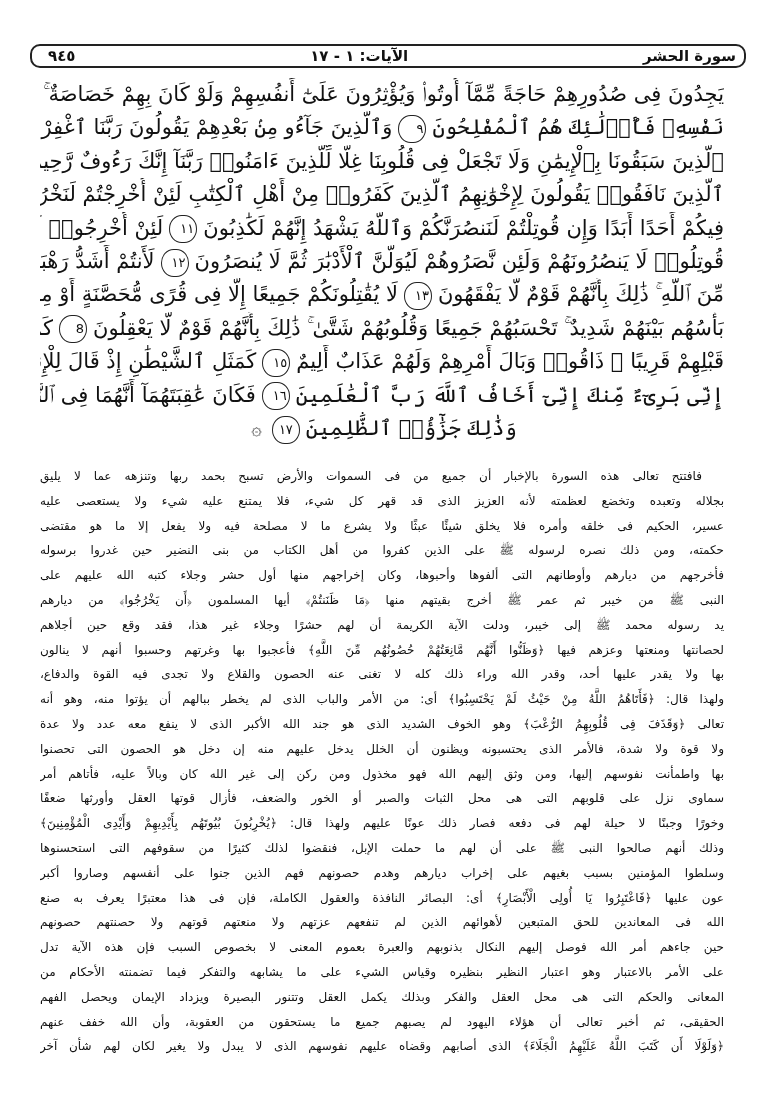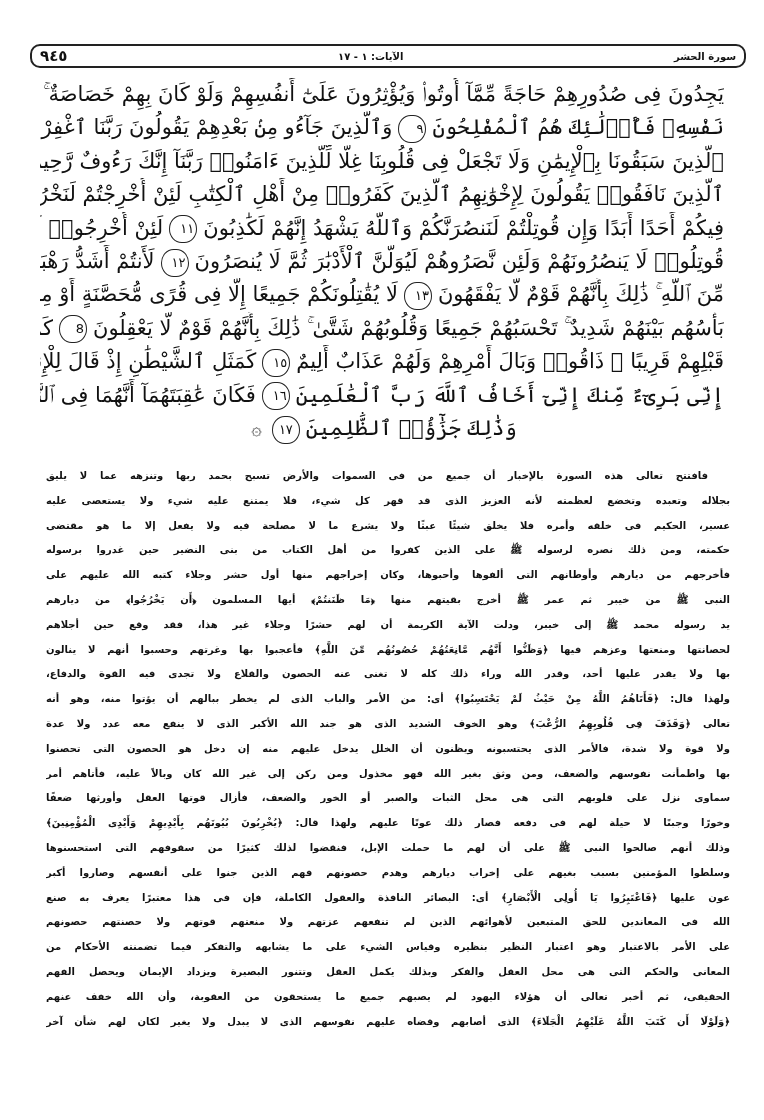--- a/index.html
+++ b/index.html
@@ -6,39 +6,39 @@
   body { width: 764px; height: 1120px; position: relative; overflow: hidden; color: #111; font-family: "DejaVu Sans", sans-serif; }
   .page { position: absolute; left: 0; top: 0; width: 764px; height: 1120px; }
   .header {
     position: absolute; left: 30px; top: 44px; width: 716px; height: 24px;
     border-top: 2px solid #222; border-bottom: 2px solid #222;
     border-left: 2px solid #222; border-right: 2px solid #222;
     border-radius: 10px;
     display: flex; align-items: center; justify-content: space-between;
     direction: rtl; box-sizing: border-box; padding: 0 8px;
   }
-  .header span { font-size: 10px; font-weight: bold; font-family: "DejaVu Sans", sans-serif; white-space: nowrap; }
-  .header .page-num { font-size: 15px; }
+  .header span { font-size: 15px; font-weight: bold; font-family: "DejaVu Sans", sans-serif; white-space: nowrap; }
+  .header .page-num { font-size: 15px; margin-left: 8px; }
   .quran {
     position: absolute; left: 40px; top: 78px; width: 684px;
     direction: rtl; text-align: justify; text-align-last: justify;
     font-family: "DejaVu Serif", serif; font-size: 21px; line-height: 33.4px;
   }
   .quran .line { display: block; white-space: nowrap; overflow: hidden; text-align: justify; text-align-last: justify; }
   .quran .line.center { text-align: center; text-align-last: center; }
   .ayah-mark {
     display: inline-block; min-width: 22px; height: 26px; line-height: 26px;
     border: 1.5px solid #222; border-radius: 45% 45% 45% 45% / 50% 50% 50% 50%;
     text-align: center; font-size: 13px; font-family: "DejaVu Sans", sans-serif;
     vertical-align: middle; margin: 0 6px; padding: 0 2px;
   }
   .end-ornament { font-size: 18px; margin: 0 4px; }
   .tafsir {
-    position: absolute; left: 46px; top: 464px; width: 684px;
-    direction: rtl; font-family: "DejaVu Sans", sans-serif; font-size: 10px; line-height: 24.8px; font-weight: bold;
+    position: absolute; left: 40px; top: 464px; width: 684px;
+    direction: rtl; font-family: "DejaVu Sans", sans-serif; font-size: 12px; line-height: 24.8px;
   }
   .tafsir .line { display: block; white-space: nowrap; overflow: hidden; text-align: justify; text-align-last: justify; }
   .tafsir .line.first { padding-right: 22px; }
   .tafsir .line.last { text-align-last: justify; }
 </style>
 </head>
 <body>
 
 <div class="page">
 
@@ -68,26 +68,27 @@
     <span class="line">عسير، الحكيم فى خلقه وأمره فلا يخلق شيئًا عبثًا ولا يشرع ما لا مصلحة فيه ولا يفعل إلا ما هو مقتضى</span>
     <span class="line">حكمته، ومن ذلك نصره لرسوله ﷺ على الذين كفروا من أهل الكتاب من بنى النضير حين غدروا برسوله</span>
     <span class="line">فأخرجهم من ديارهم وأوطانهم التى ألفوها وأحبوها، وكان إخراجهم منها أول حشر وجلاء كتبه الله عليهم على</span>
     <span class="line">النبى ﷺ من خيبر ثم عمر ﷺ أخرج بقيتهم منها ﴿مَا ظَنَنتُمْ﴾ أيها المسلمون ﴿أَن يَخْرُجُوا﴾ من ديارهم</span>
     <span class="line">يد رسوله محمد ﷺ إلى خيبر، ودلت الآية الكريمة أن لهم حشرًا وجلاء غير هذا، فقد وقع حين أجلاهم</span>
     <span class="line">لحصانتها ومنعتها وعزهم فيها ﴿وَظَنُّوا أَنَّهُم مَّانِعَتُهُمْ حُصُونُهُم مِّنَ اللَّهِ﴾ فأعجبوا بها وغرتهم وحسبوا أنهم لا ينالون</span>
     <span class="line">بها ولا يقدر عليها أحد، وقدر الله وراء ذلك كله لا تغنى عنه الحصون والقلاع ولا تجدى فيه القوة والدفاع،</span>
     <span class="line">ولهذا قال: ﴿فَأَتَاهُمُ اللَّهُ مِنْ حَيْثُ لَمْ يَحْتَسِبُوا﴾ أى: من الأمر والباب الذى لم يخطر ببالهم أن يؤتوا منه، وهو أنه</span>
     <span class="line">تعالى ﴿وَقَذَفَ فِى قُلُوبِهِمُ الرُّعْبَ﴾ وهو الخوف الشديد الذى هو جند الله الأكبر الذى لا ينفع معه عدد ولا عدة</span>
     <span class="line">ولا قوة ولا شدة، فالأمر الذى يحتسبونه ويظنون أن الخلل يدخل عليهم منه إن دخل هو الحصون التى تحصنوا</span>
-    <span class="line">بها واطمأنت نفوسهم والضعف، ومن وثق بغير الله فهو مخذول ومن ركن إلى غير الله كان وبالاً عليه، فأتاهم أمر</span>
+    <span class="line">بها واطمأنت نفوسهم إليها، ومن وثق إليهم الله فهو مخذول ومن ركن إلى غير الله كان وبالاً عليه، فأتاهم أمر</span>
     <span class="line">سماوى نزل على قلوبهم التى هى محل الثبات والصبر أو الخور والضعف، فأزال قوتها العقل وأورثها ضعفًا</span>
     <span class="line">وخورًا وجبنًا لا حيلة لهم فى دفعه فصار ذلك عونًا عليهم ولهذا قال: ﴿يُخْرِبُونَ بُيُوتَهُم بِأَيْدِيهِمْ وَأَيْدِى الْمُؤْمِنِينَ﴾</span>
     <span class="line">وذلك أنهم صالحوا النبى ﷺ على أن لهم ما حملت الإبل، فنقضوا لذلك كثيرًا من سقوفهم التى استحسنوها</span>
     <span class="line">وسلطوا المؤمنين بسبب بغيهم على إخراب ديارهم وهدم حصونهم فهم الذين جنوا على أنفسهم وصاروا أكبر</span>
     <span class="line">عون عليها ﴿فَاعْتَبِرُوا يَا أُولِى الْأَبْصَارِ﴾ أى: البصائر النافذة والعقول الكاملة، فإن فى هذا معتبرًا يعرف به صنع</span>
     <span class="line">الله فى المعاندين للحق المتبعين لأهوائهم الذين لم تنفعهم عزتهم ولا منعتهم قوتهم ولا حصنتهم حصونهم</span>
+    <span class="line">حين جاءهم أمر الله فوصل إليهم النكال بذنوبهم والعبرة بعموم المعنى لا بخصوص السبب فإن هذه الآية تدل</span>
     <span class="line">على الأمر بالاعتبار وهو اعتبار النظير بنظيره وقياس الشيء على ما يشابهه والتفكر فيما تضمنته الأحكام من</span>
     <span class="line">المعانى والحكم التى هى محل العقل والفكر وبذلك يكمل العقل وتتنور البصيرة ويزداد الإيمان ويحصل الفهم</span>
     <span class="line">الحقيقى، ثم أخبر تعالى أن هؤلاء اليهود لم يصبهم جميع ما يستحقون من العقوبة، وأن الله خفف عنهم</span>
     <span class="line last">﴿وَلَوْلَا أَن كَتَبَ اللَّهُ عَلَيْهِمُ الْجَلَاءَ﴾ الذى أصابهم وقضاه عليهم نفوسهم الذى لا يبدل ولا يغير لكان لهم شأن آخر</span>
   </div>
 
 </div>
 
 </body></html>

